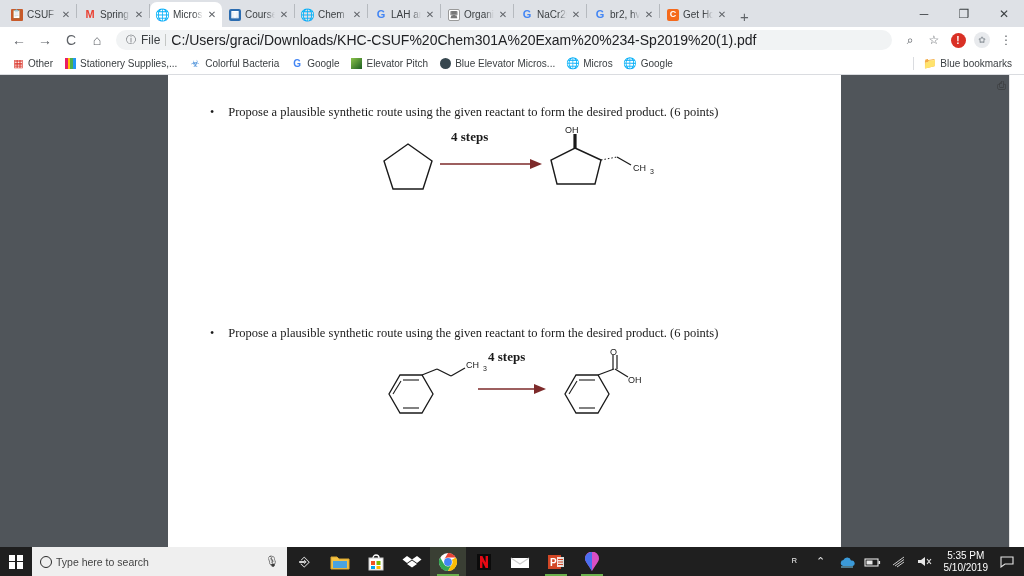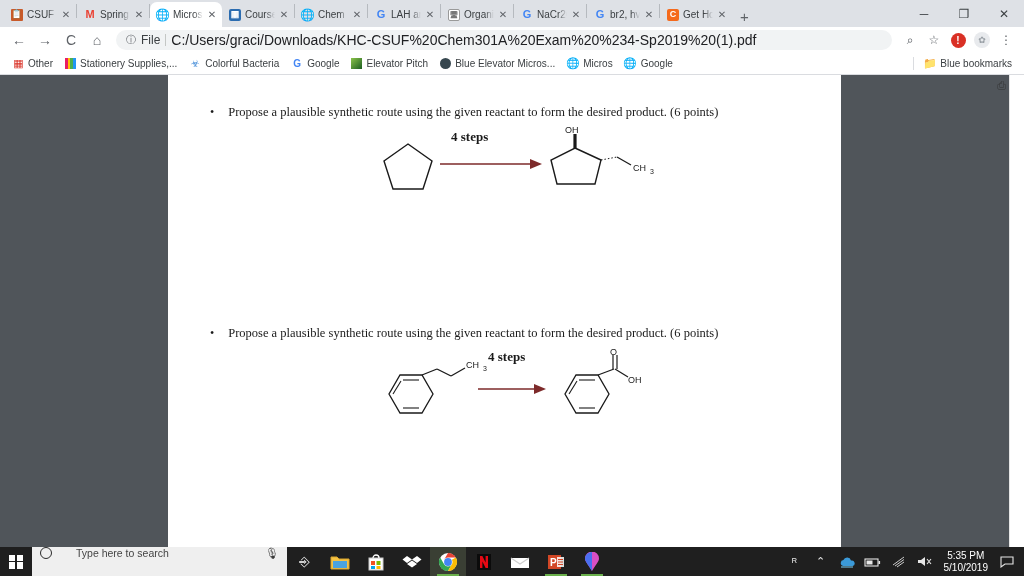--- a/index.html
+++ b/index.html
@@ -166,21 +166,21 @@
     position: absolute; left: 0; top: 547px;
     width: 1024px; height: 29px;
     background: #1f1f1f;
     display: flex; align-items: center;
   }
   .startbtn { width: 32px; height: 29px; display: flex; align-items: center; justify-content: center; }
   .winlogo { width: 14px; height: 14px; display: grid; grid-template-columns: 1fr 1fr; grid-template-rows: 1fr 1fr; gap: 1.5px; }
   .winlogo div { background: #ffffff; }
   .searchbox {
     width: 255px; height: 29px; background: #efefef;
-    display: flex; align-items: flex-start; gap: 24px; padding: 0 8px;
+    display: flex; align-items: center; gap: 4px; padding: 0 8px;
     font-size: 10.5px; color: #444;
   }
   .searchcircle { width: 12px; height: 12px; border: 1.6px solid #2b2b2b; border-radius: 50%; flex: none; }
   .mic { margin-left: auto; font-size: 11px; color: #3a3a3a; }
   .taskview { width: 35px; height: 29px; display: flex; align-items: center; justify-content: center; color: #fff; font-size: 13px; }
   .tbapps { display: flex; align-items: center; height: 29px; }
   .tbapp {
     width: 36px; height: 29px;
     display: flex; align-items: center; justify-content: center;
     position: relative;

